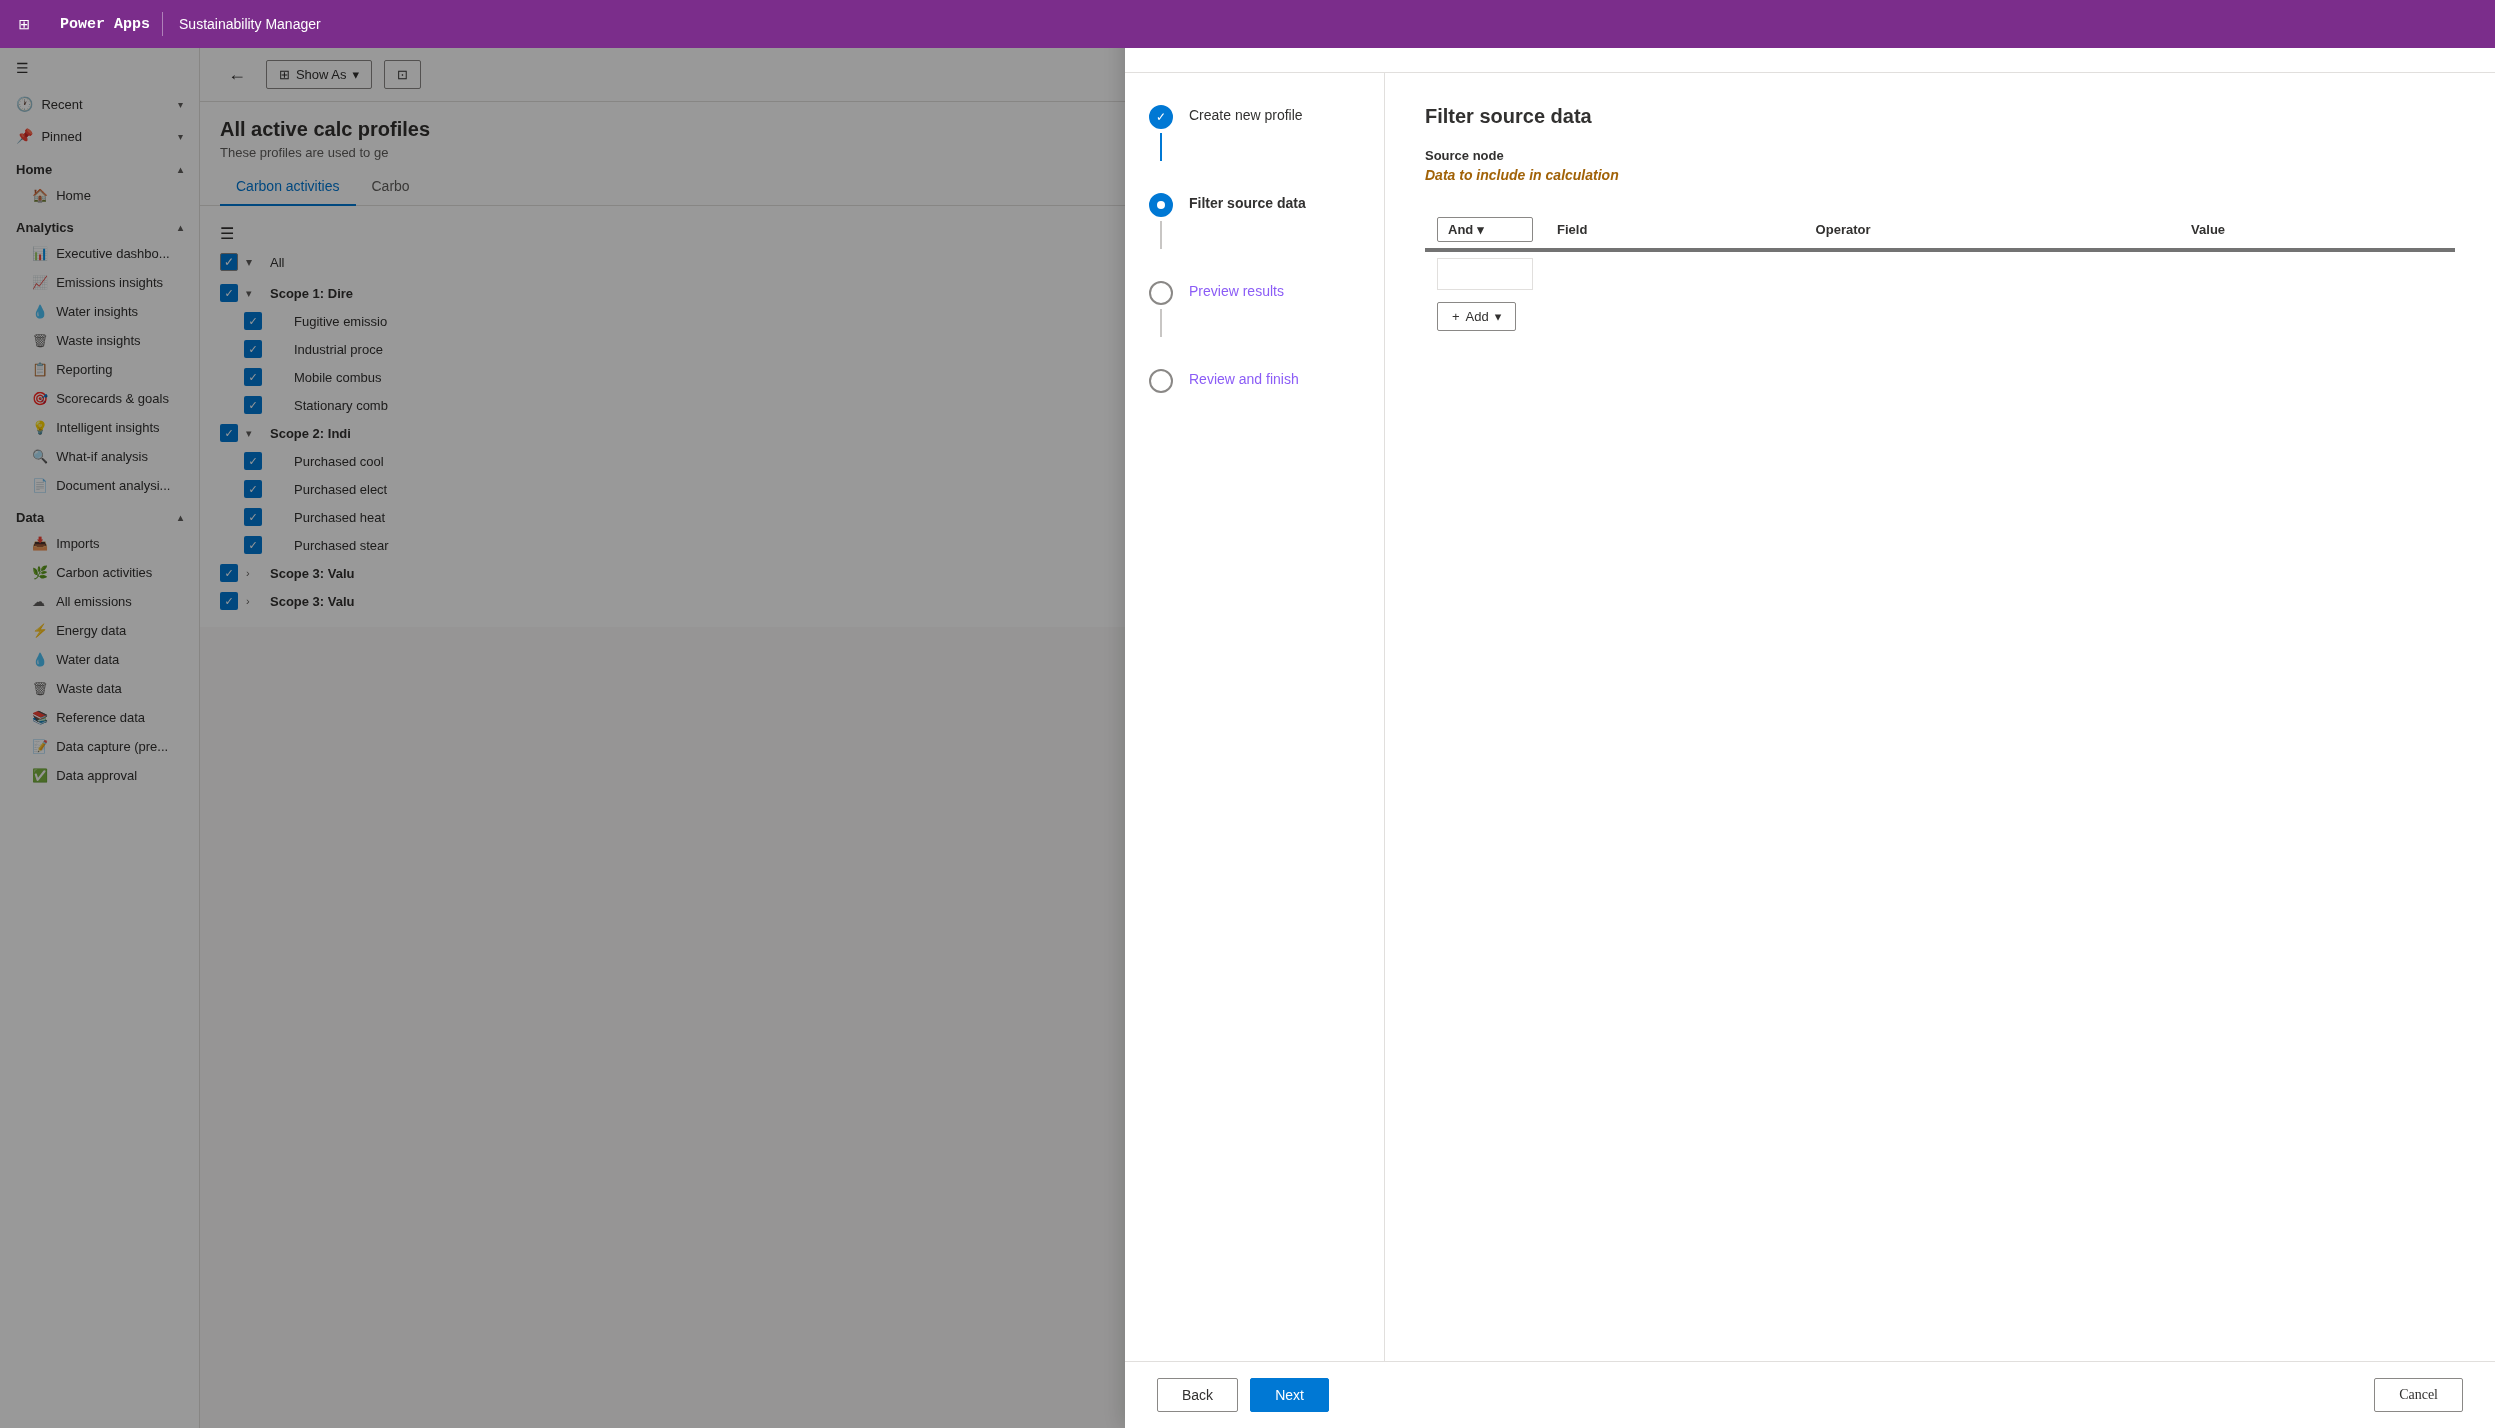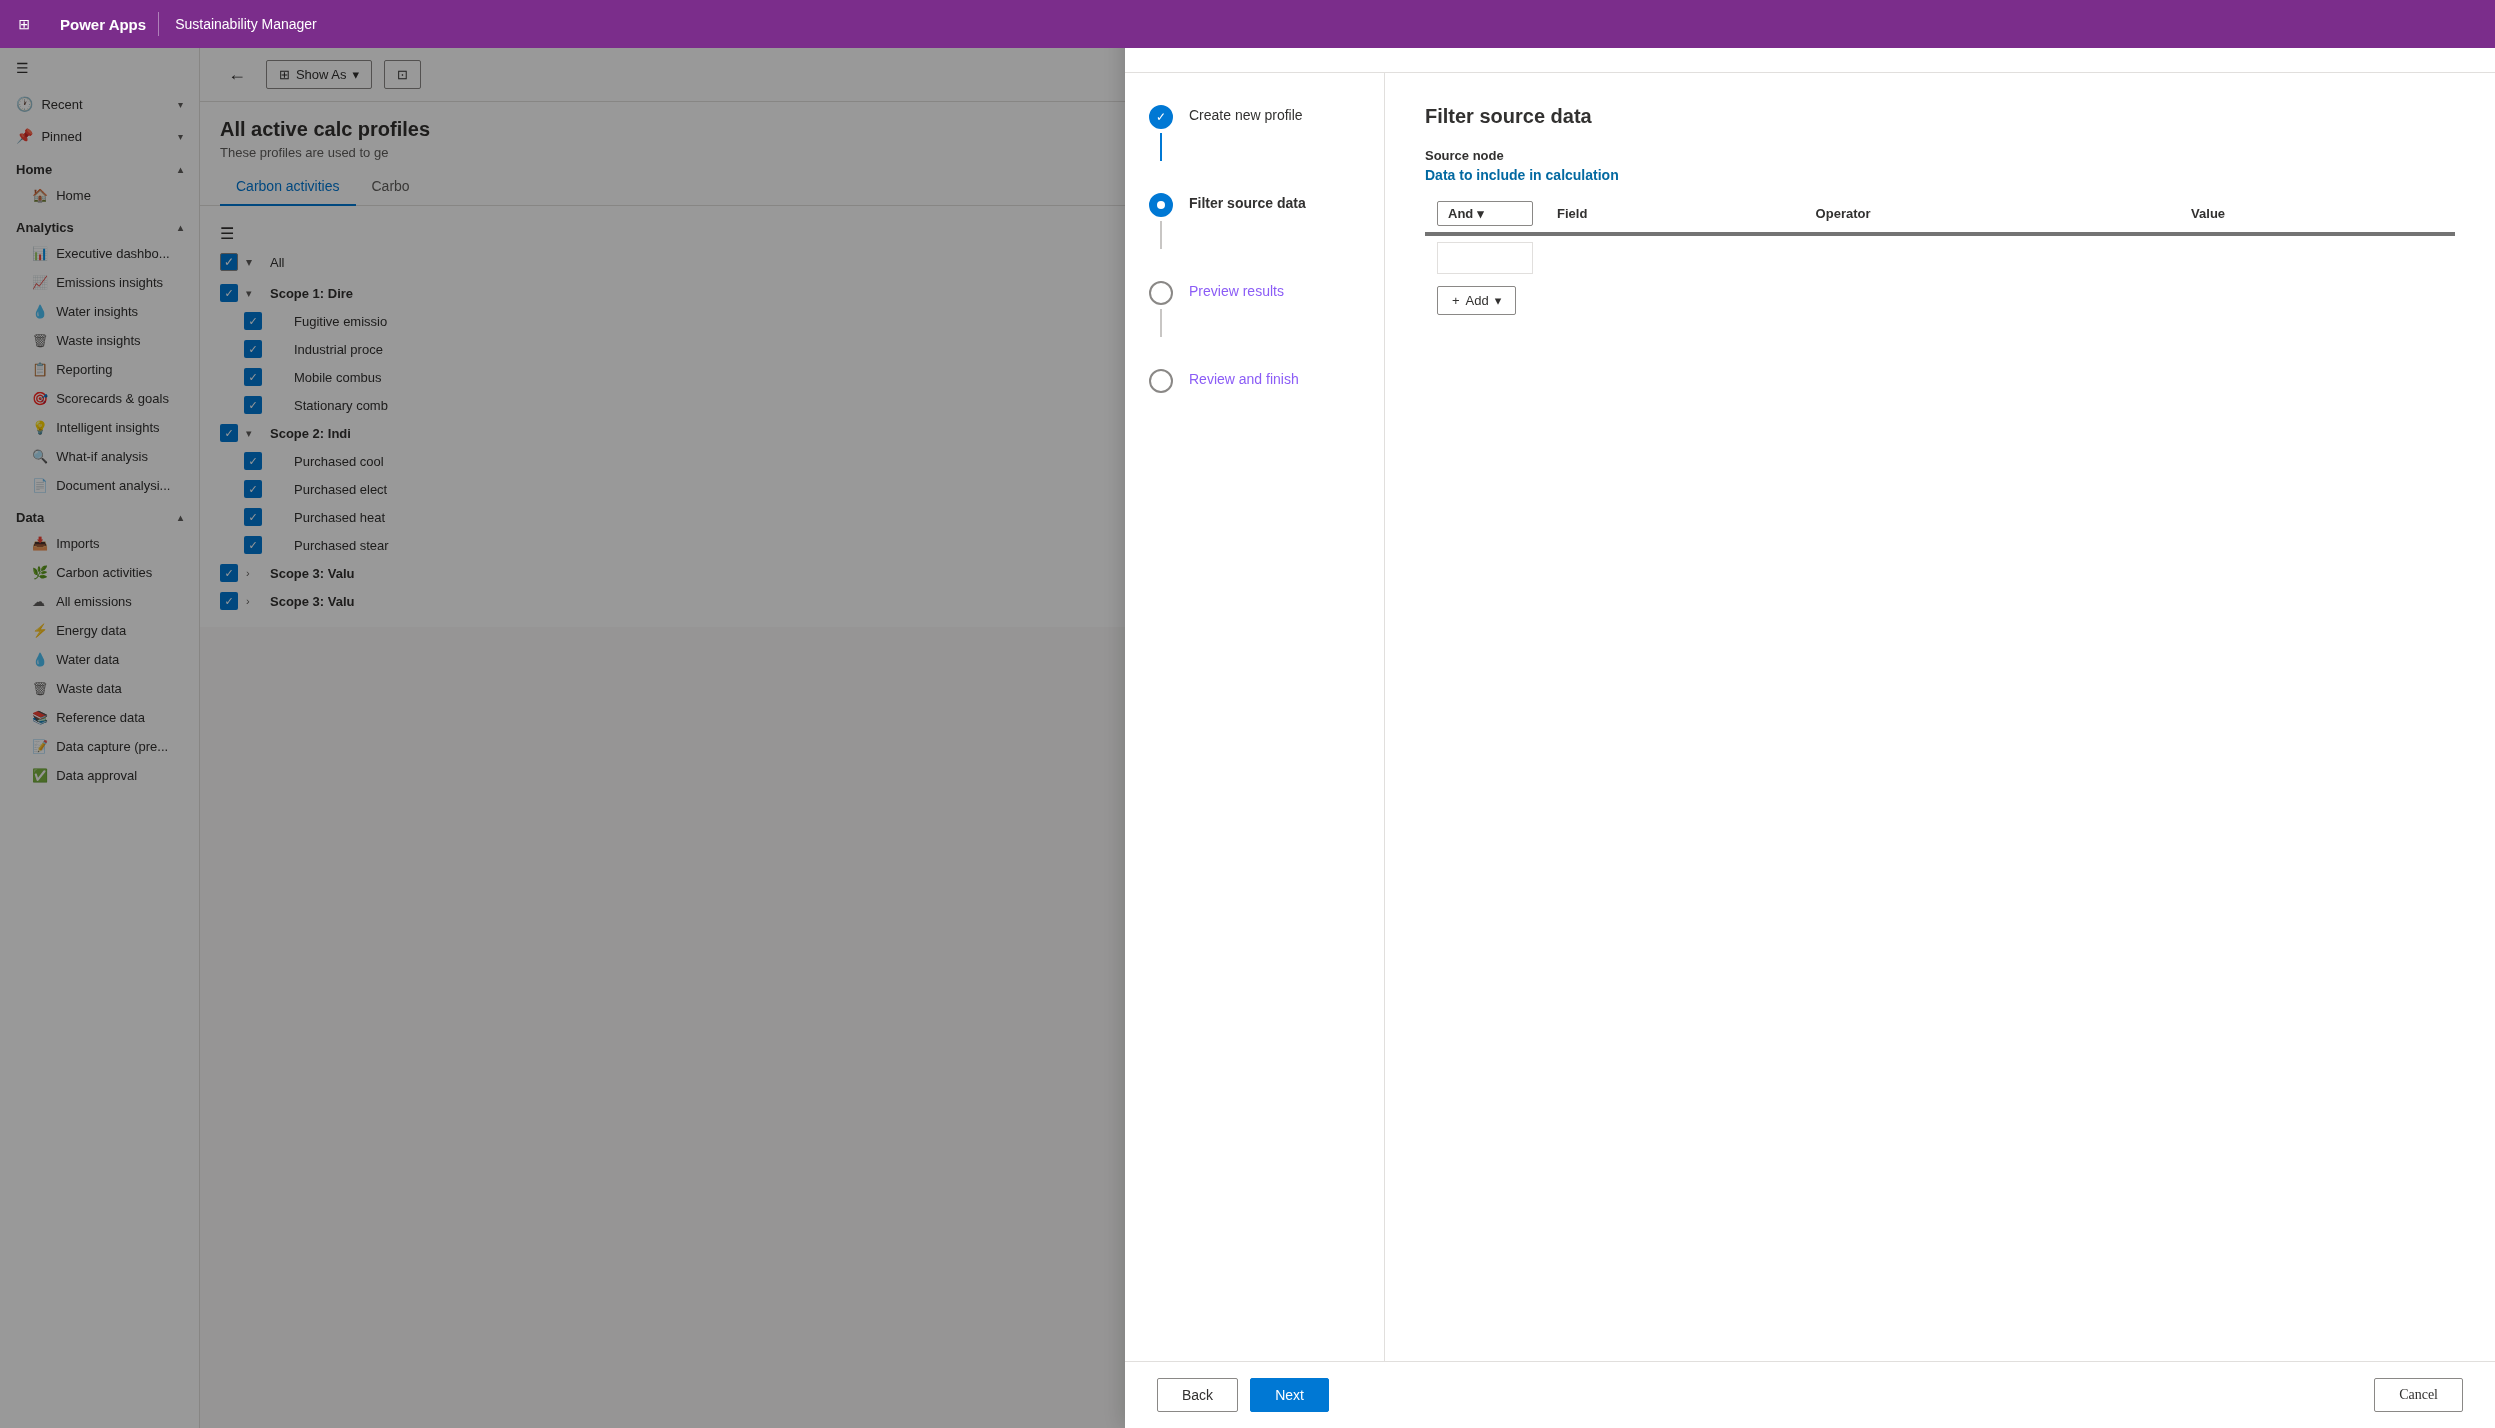--- a/index.html
+++ b/index.html
@@ -4,21 +4,21 @@
   <style>
     * { box-sizing: border-box; margin: 0; padding: 0; }
     body { font-family: 'Segoe UI', Arial, sans-serif; font-size: 14px; background: #f3f2f1; overflow: hidden; width: 2495px; height: 1428px; }
 
     
     .topbar {
       position: fixed; top: 0; left: 0; right: 0; height: 48px;
       background: #7b2d8b; display: flex; align-items: center; z-index: 1000;
     }
     .topbar-waffle { width: 48px; height: 48px; display: flex; align-items: center; justify-content: center; color: white; cursor: pointer; }
-    .topbar-appname { color: white; font-weight: 600; font-size: 15px; padding: 0 12px; }
+    .topbar-appname { color: white; font-weight: 600; font-size: 15px; padding: 0 12px; font-family: Liberation Mono, monospace; }
     .topbar-divider { width: 1px; height: 24px; background: rgba(255,255,255,0.4); }
     .topbar-title { color: white; font-size: 14px; padding: 0 16px; }
 
     
     .layout { display: flex; height: 1428px; padding-top: 48px; }
 
     
     .sidebar {
       width: 200px; min-width: 200px; background: white;
       border-right: 1px solid #e1dfdd; overflow-y: auto;
@@ -135,21 +135,21 @@
     .step-label { font-size: 14px; color: #323130; }
     .step-label.active { font-weight: 600; color: #323130; }
     .step-label.muted { color: #8b5cf6; }
 
     
     .modal-main { flex: 1; padding: 32px 40px; overflow-y: auto; }
     .section-title { font-size: 20px; font-weight: 600; color: #323130; margin-bottom: 20px; }
     .field-label { font-size: 13px; font-weight: 600; color: #323130; margin-bottom: 4px; }
     .field-value { font-size: 13px; color: #323130; margin-bottom: 20px; }
 
-    .filter-section-title { font-size: 14px; font-weight: 600; color: #0369a1; margin-bottom: 12px; }
+    .filter-section-title { font-size: 14px; font-weight: 600; color: #a16207; margin-bottom: 28px; font-style: italic; }
     .filter-table { width: 100%; border-collapse: collapse; }
     .filter-table th {
       text-align: left; font-size: 13px; font-weight: 600; color: #323130;
       padding: 6px 12px; border-bottom: 4px solid #737373;
     }
     .filter-table td { padding: 6px 12px; }
 
     
     .and-dropdown {
       display: flex; align-items: center; gap: 4px; padding: 4px 10px;

